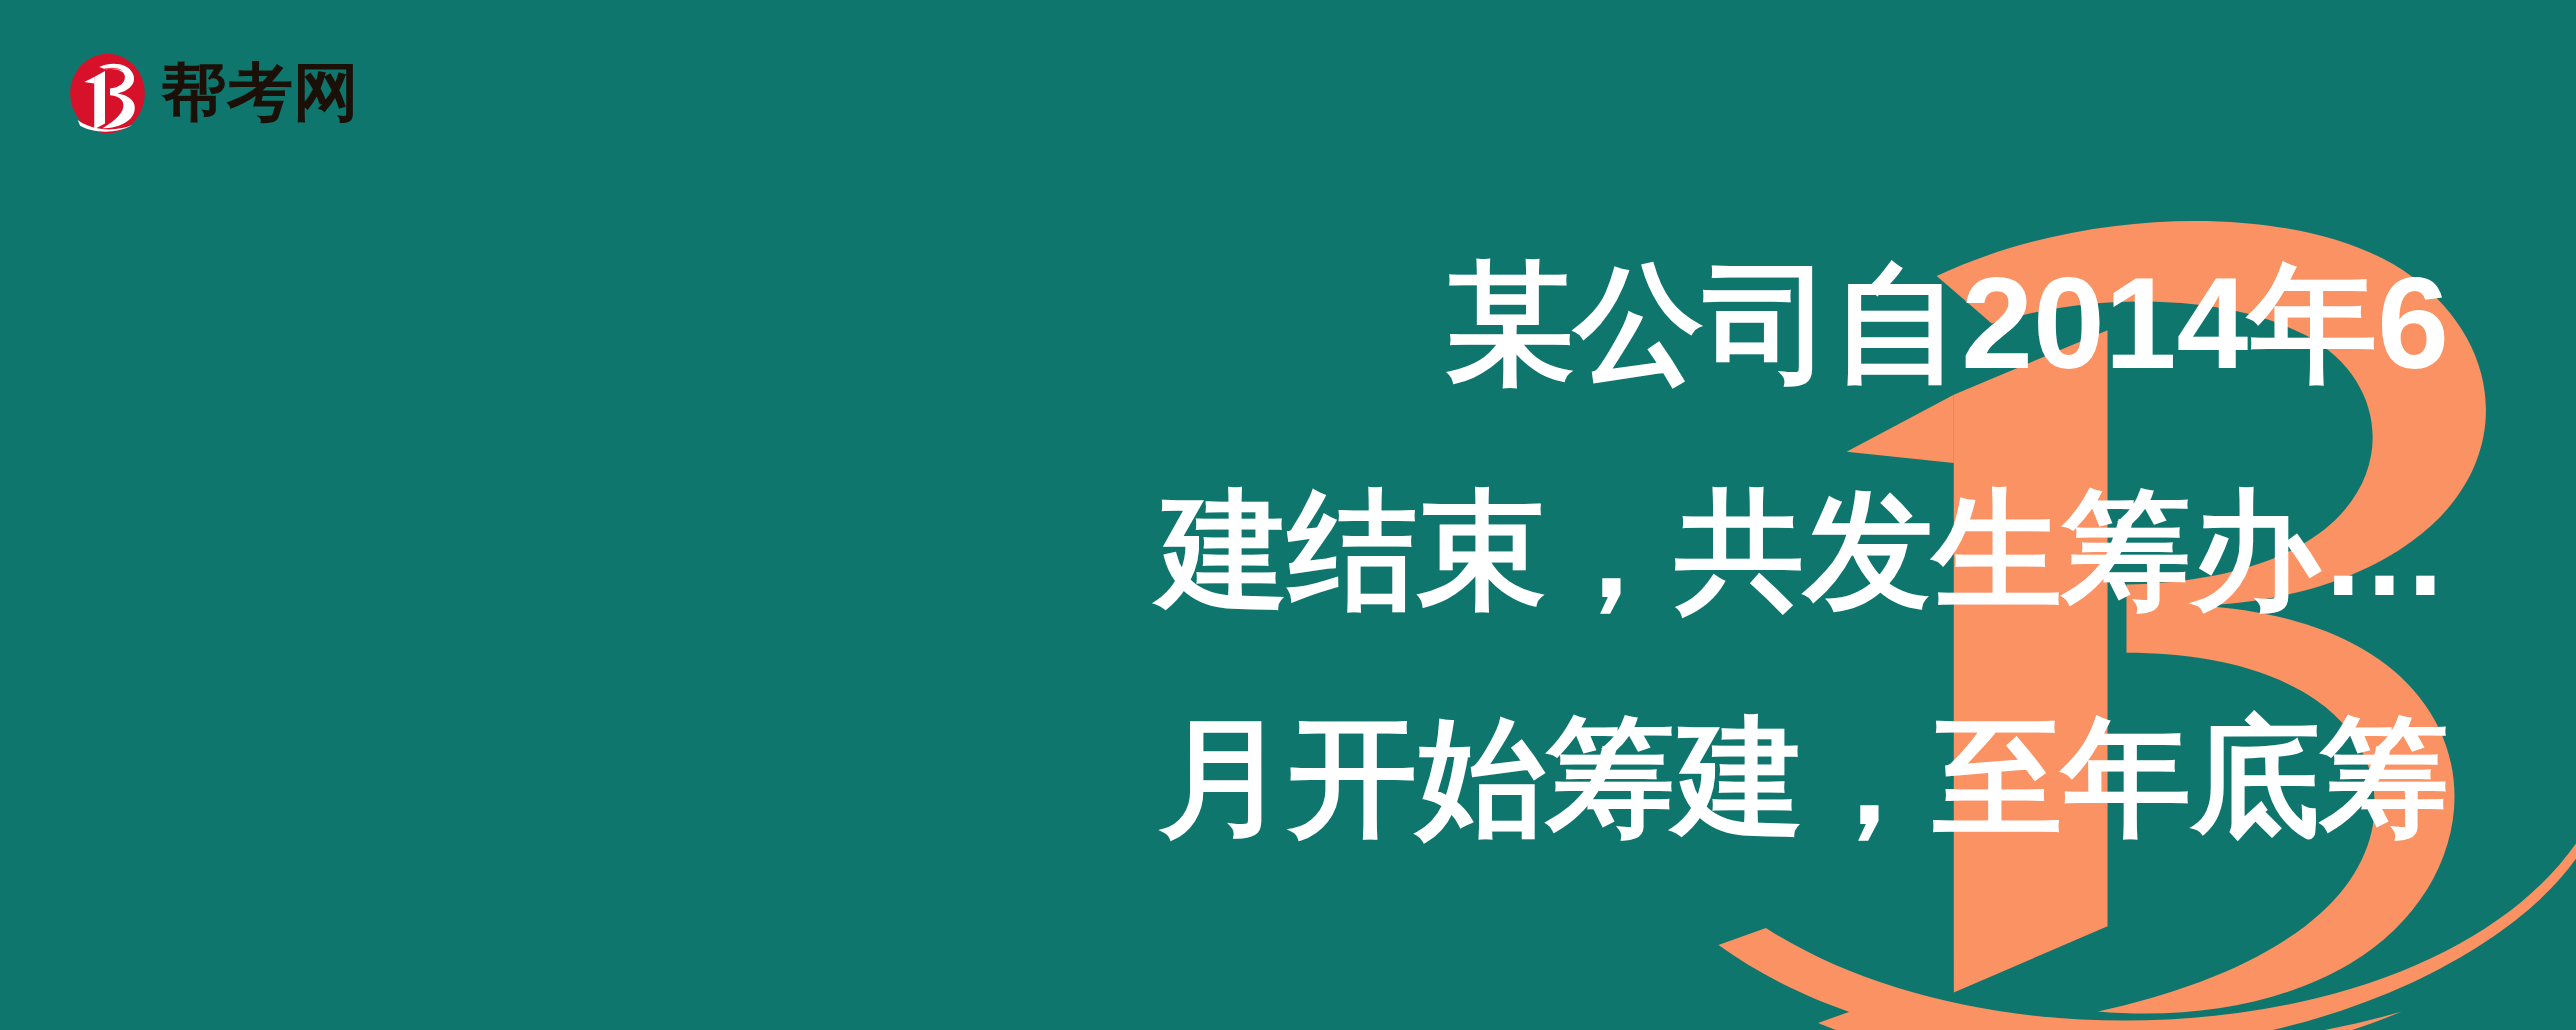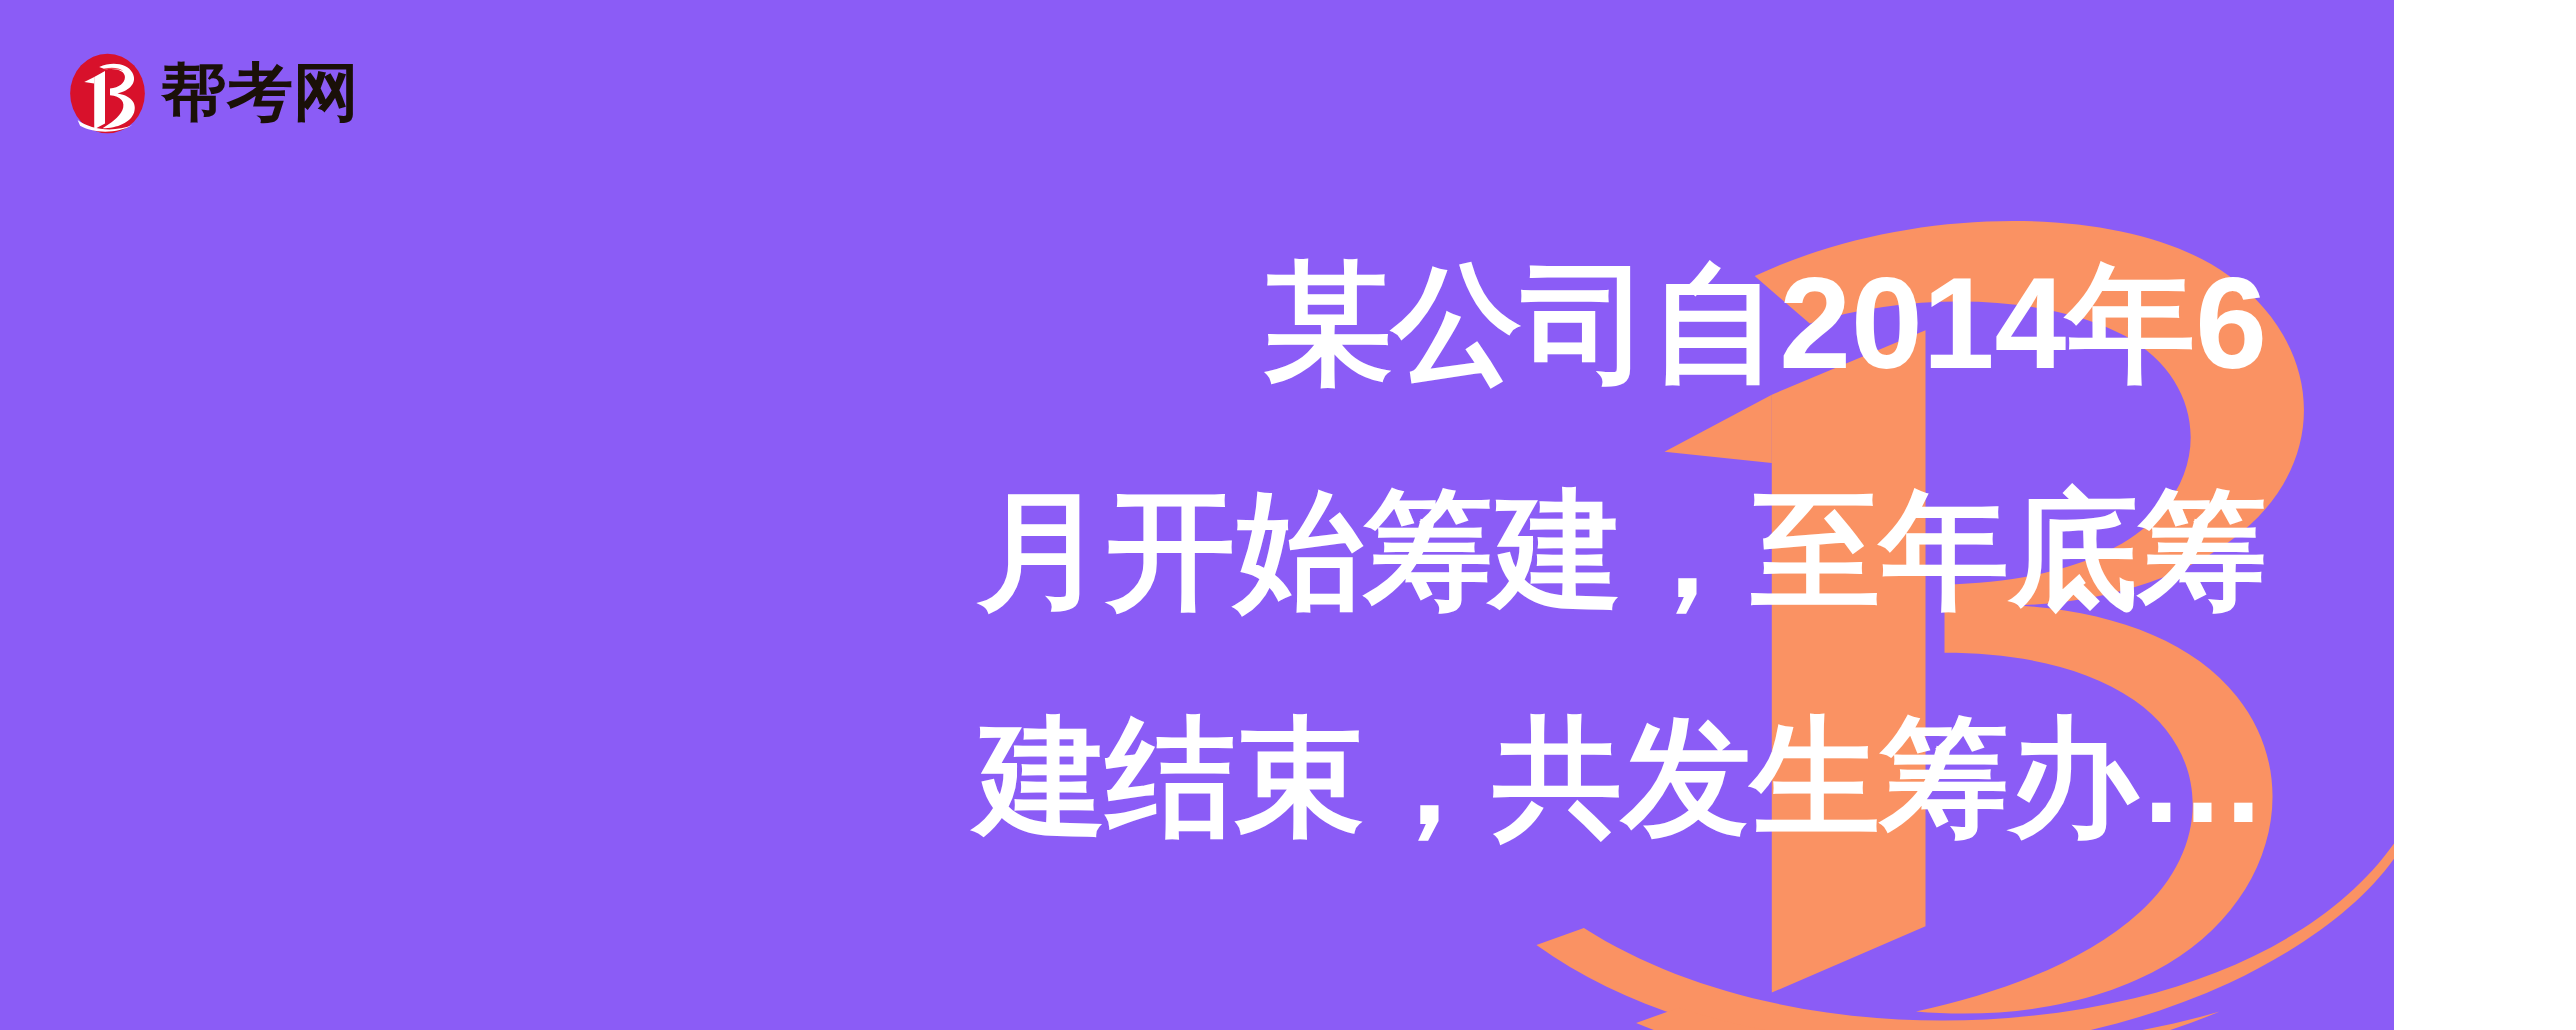--- a/index.html
+++ b/index.html
@@ -9,25 +9,24 @@
   }
   body {
     width: 2576px;
     height: 1030px;
     overflow: hidden;
     font-family: "Liberation Sans", "DejaVu Sans", sans-serif;
   }
 
   #card {
     position: relative;
-    width: 2380px;
+    width: 2576px;
     height: 1030px;
-    background: #8b5cf6;
+    background: #0f766e;
     overflow: hidden;
-    padding-left: 14px;
   }
 
   
   #watermark {
     position: absolute;
     right: -25.4px;
     top: 110px;
     width: 949px;
     height: 949px;
     pointer-events: none;
@@ -178,18 +177,18 @@
     <div id="logo-wordmark">
       <svg viewBox="0 0 300 100" xmlns="http://www.w3.org/2000/svg">
         <text x="0" y="80" font-family="'DejaVu Sans','Liberation Sans',sans-serif" font-size="96" font-weight="700" fill="#1a1008" textLength="300" lengthAdjust="spacingAndGlyphs">帮考网</text>
       </svg>
 
     </div>
   </div>
 
   <div id="headline">
     <span class="hl-line">某公司自2014年6</span>
+    <span class="hl-line">建结束，共发生筹办…</span>
     <span class="hl-line">月开始筹建，至年底筹</span>
-    <span class="hl-line">建结束，共发生筹办…</span>
   </div>
 
 </div>
 
 
 </body></html>

